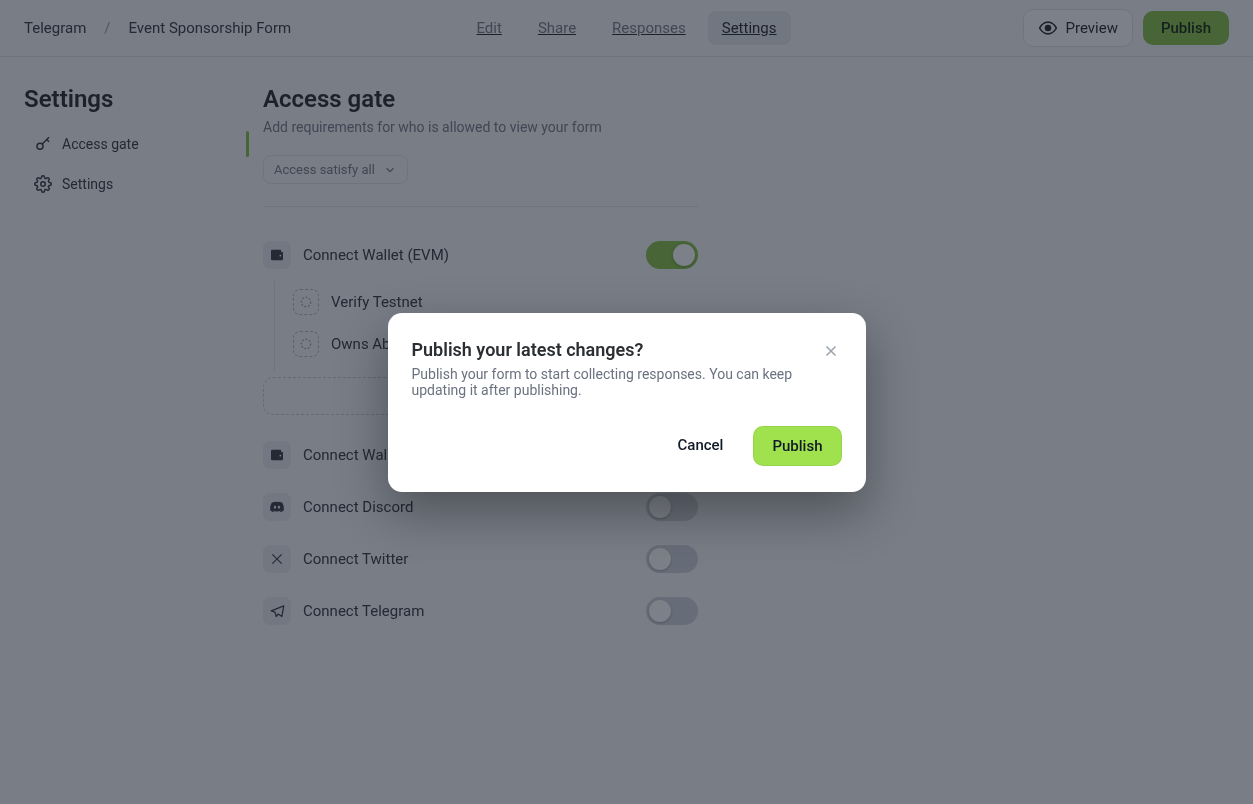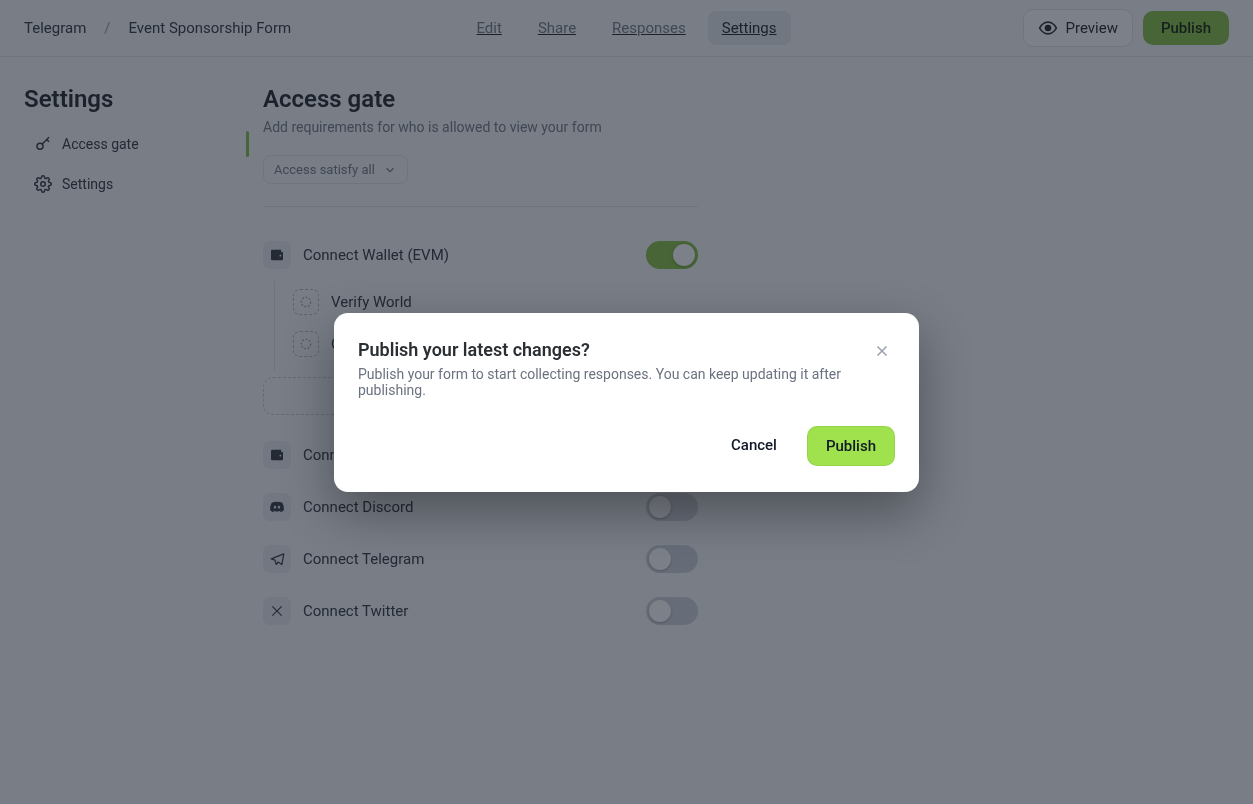--- a/index.html
+++ b/index.html
@@ -31,21 +31,21 @@
     position:absolute; inset:0;
     background:var(--overlay);
     z-index:100;
     display:flex;
     align-items:center;
     justify-content:center;
   }
   .modal{
     background:#fff;
     border-radius:14px;
-    width:585px;
+    width:478px;
     padding:26px 24px;
     box-shadow:0 20px 50px rgba(0,0,0,0.35);
   }
   .modal-head{
     display:flex;
     align-items:flex-start;
     justify-content:space-between;
   }
   .modal-title{
     font-size:18px;
@@ -370,21 +370,21 @@
       </div>
 
       <div class="sub-req">
         <div class="gate-row">
           <div class="gate-left">
             <span class="gate-icon">
               <svg width="14" height="14" viewBox="0 0 24 24" fill="none" stroke="#9aa2ad" stroke-width="2">
                   <circle cx="12" cy="12" r="8" stroke-dasharray="3 3"></circle>
                 </svg>
             </span>
-            <span>Verify World</span>
+            <span>Verify Testnet</span>
           </div>
         </div>
         <div class="gate-row">
           <div class="gate-left">
             <span class="gate-icon">
               <svg width="14" height="14" viewBox="0 0 24 24" fill="none" stroke="#9aa2ad" stroke-width="2">
                   <circle cx="12" cy="12" r="8" stroke-dasharray="3 3"></circle>
                 </svg>
             </span>
             <span>Owns Abstract Testnet ETH</span>
@@ -422,37 +422,37 @@
               </svg>
           </span>
           <span>Connect Discord</span>
         </div>
         <div class="toggle"></div>
       </div>
 
       <div class="gate-row">
         <div class="gate-left">
           <span class="gate-icon">
+            <svg width="14" height="14" viewBox="0 0 24 24" fill="none" stroke="currentColor" stroke-width="2">
+                <path d="M4 4l16 16M20 4 4 20"></path>
+              </svg>
+          </span>
+          <span>Connect Twitter</span>
+        </div>
+        <div class="toggle"></div>
+      </div>
+
+      <div class="gate-row">
+        <div class="gate-left">
+          <span class="gate-icon">
             <svg width="15" height="15" viewBox="0 0 24 24" fill="currentColor">
                 <path d="M22 3 2 11l6 2 2 7 3-4 6 4 3-17Z" fill="none" stroke="currentColor" stroke-width="2" stroke-linejoin="round"></path>
               </svg>
           </span>
           <span>Connect Telegram</span>
-        </div>
-        <div class="toggle"></div>
-      </div>
-
-      <div class="gate-row">
-        <div class="gate-left">
-          <span class="gate-icon">
-            <svg width="14" height="14" viewBox="0 0 24 24" fill="none" stroke="currentColor" stroke-width="2">
-                <path d="M4 4l16 16M20 4 4 20"></path>
-              </svg>
-          </span>
-          <span>Connect Twitter</span>
         </div>
         <div class="toggle"></div>
       </div>
 
 
     </div>
   </section>
 </div>
 
 <div class="overlay">

